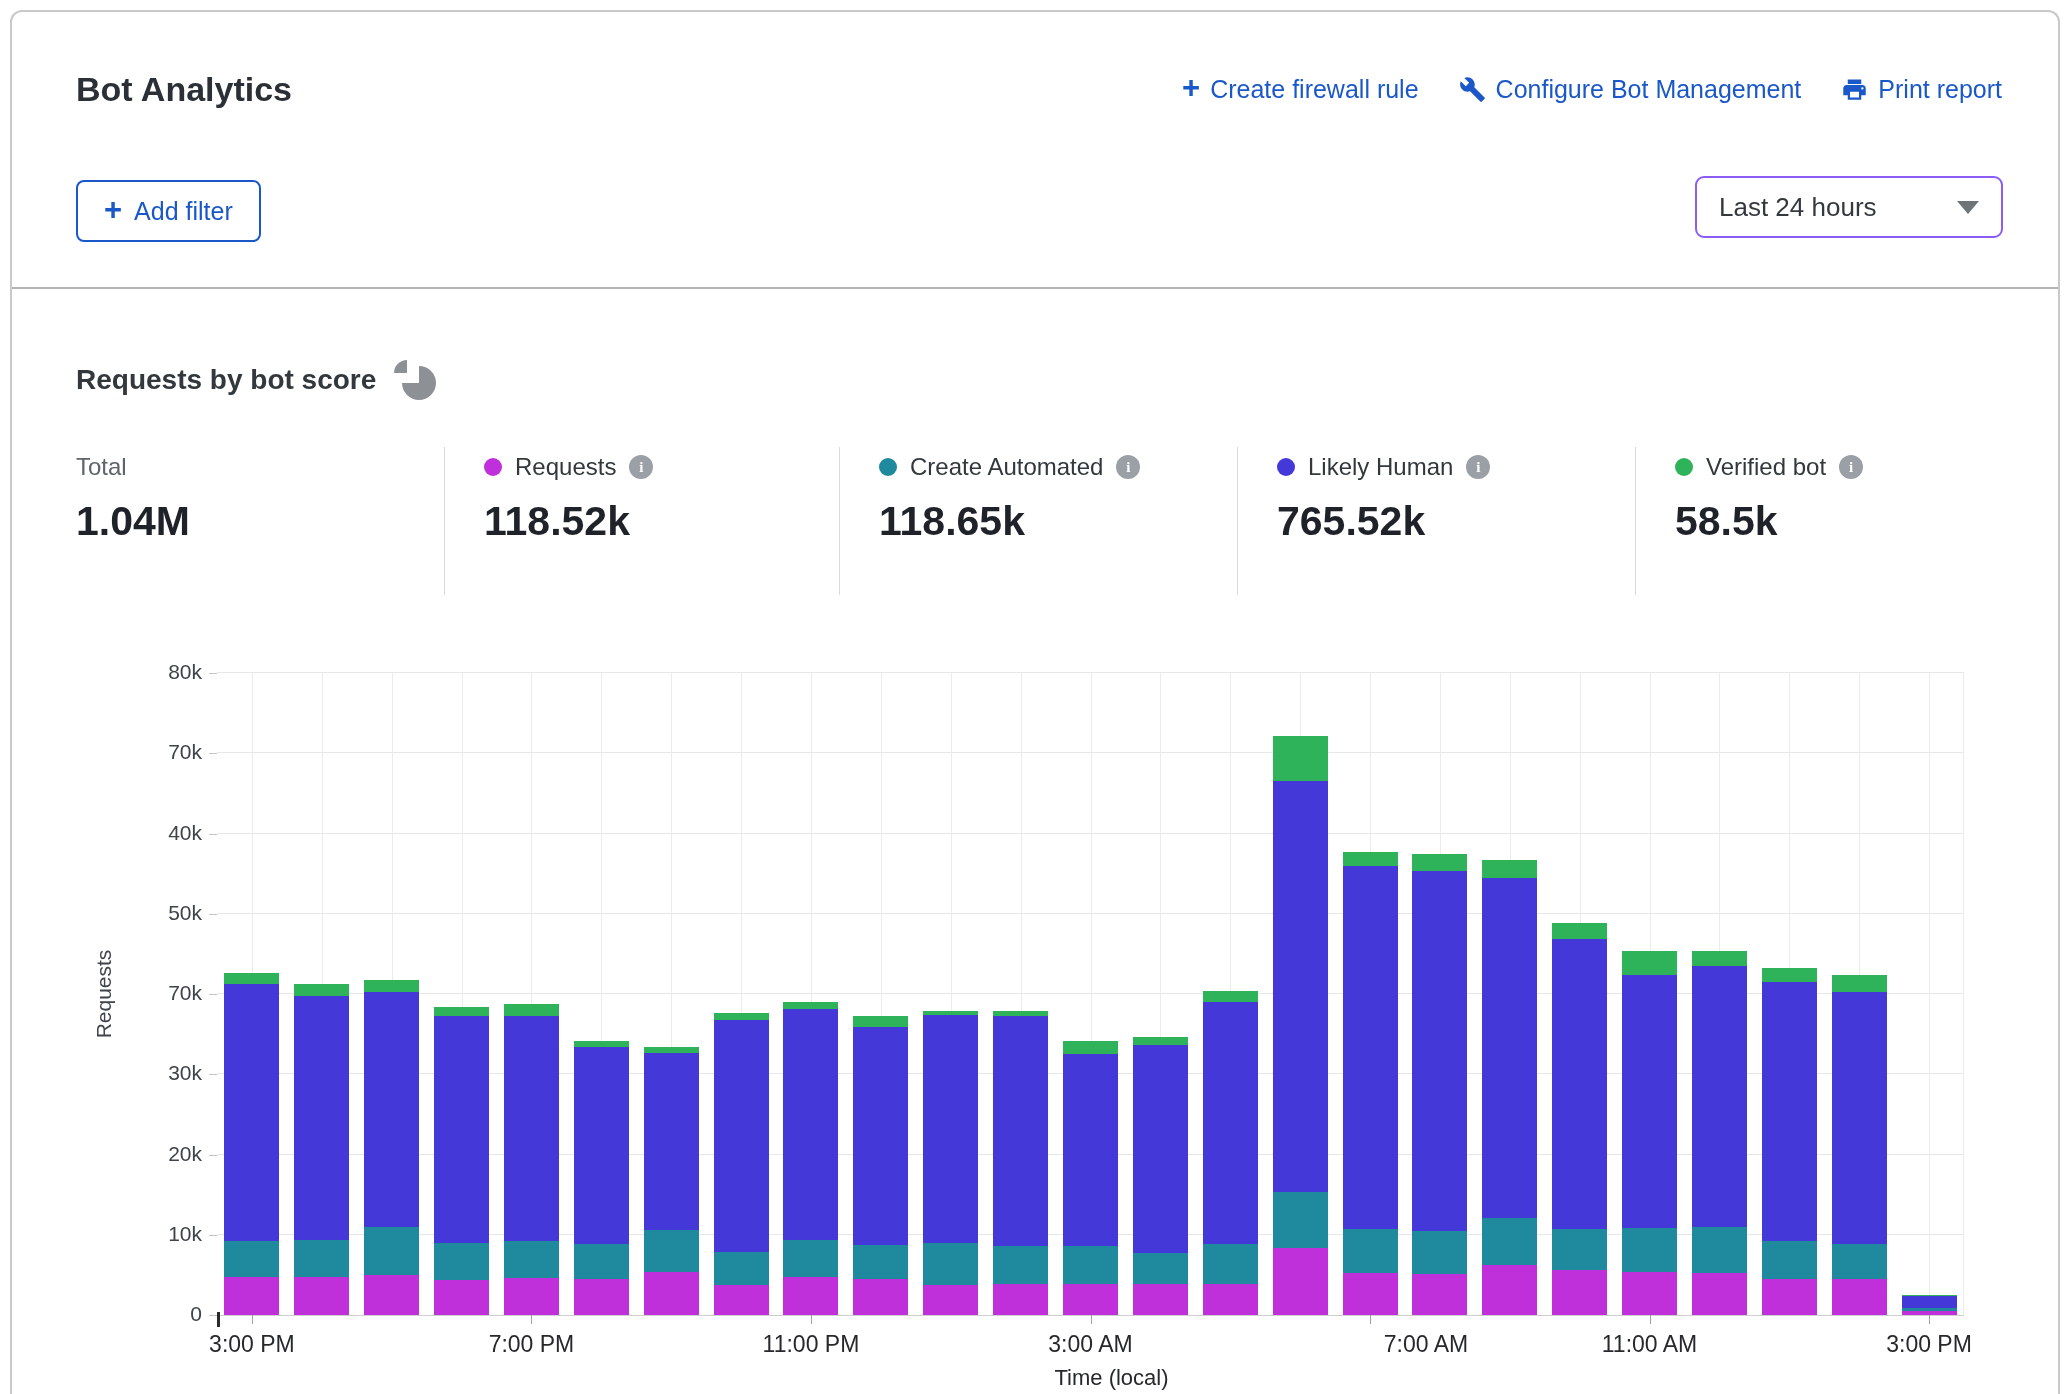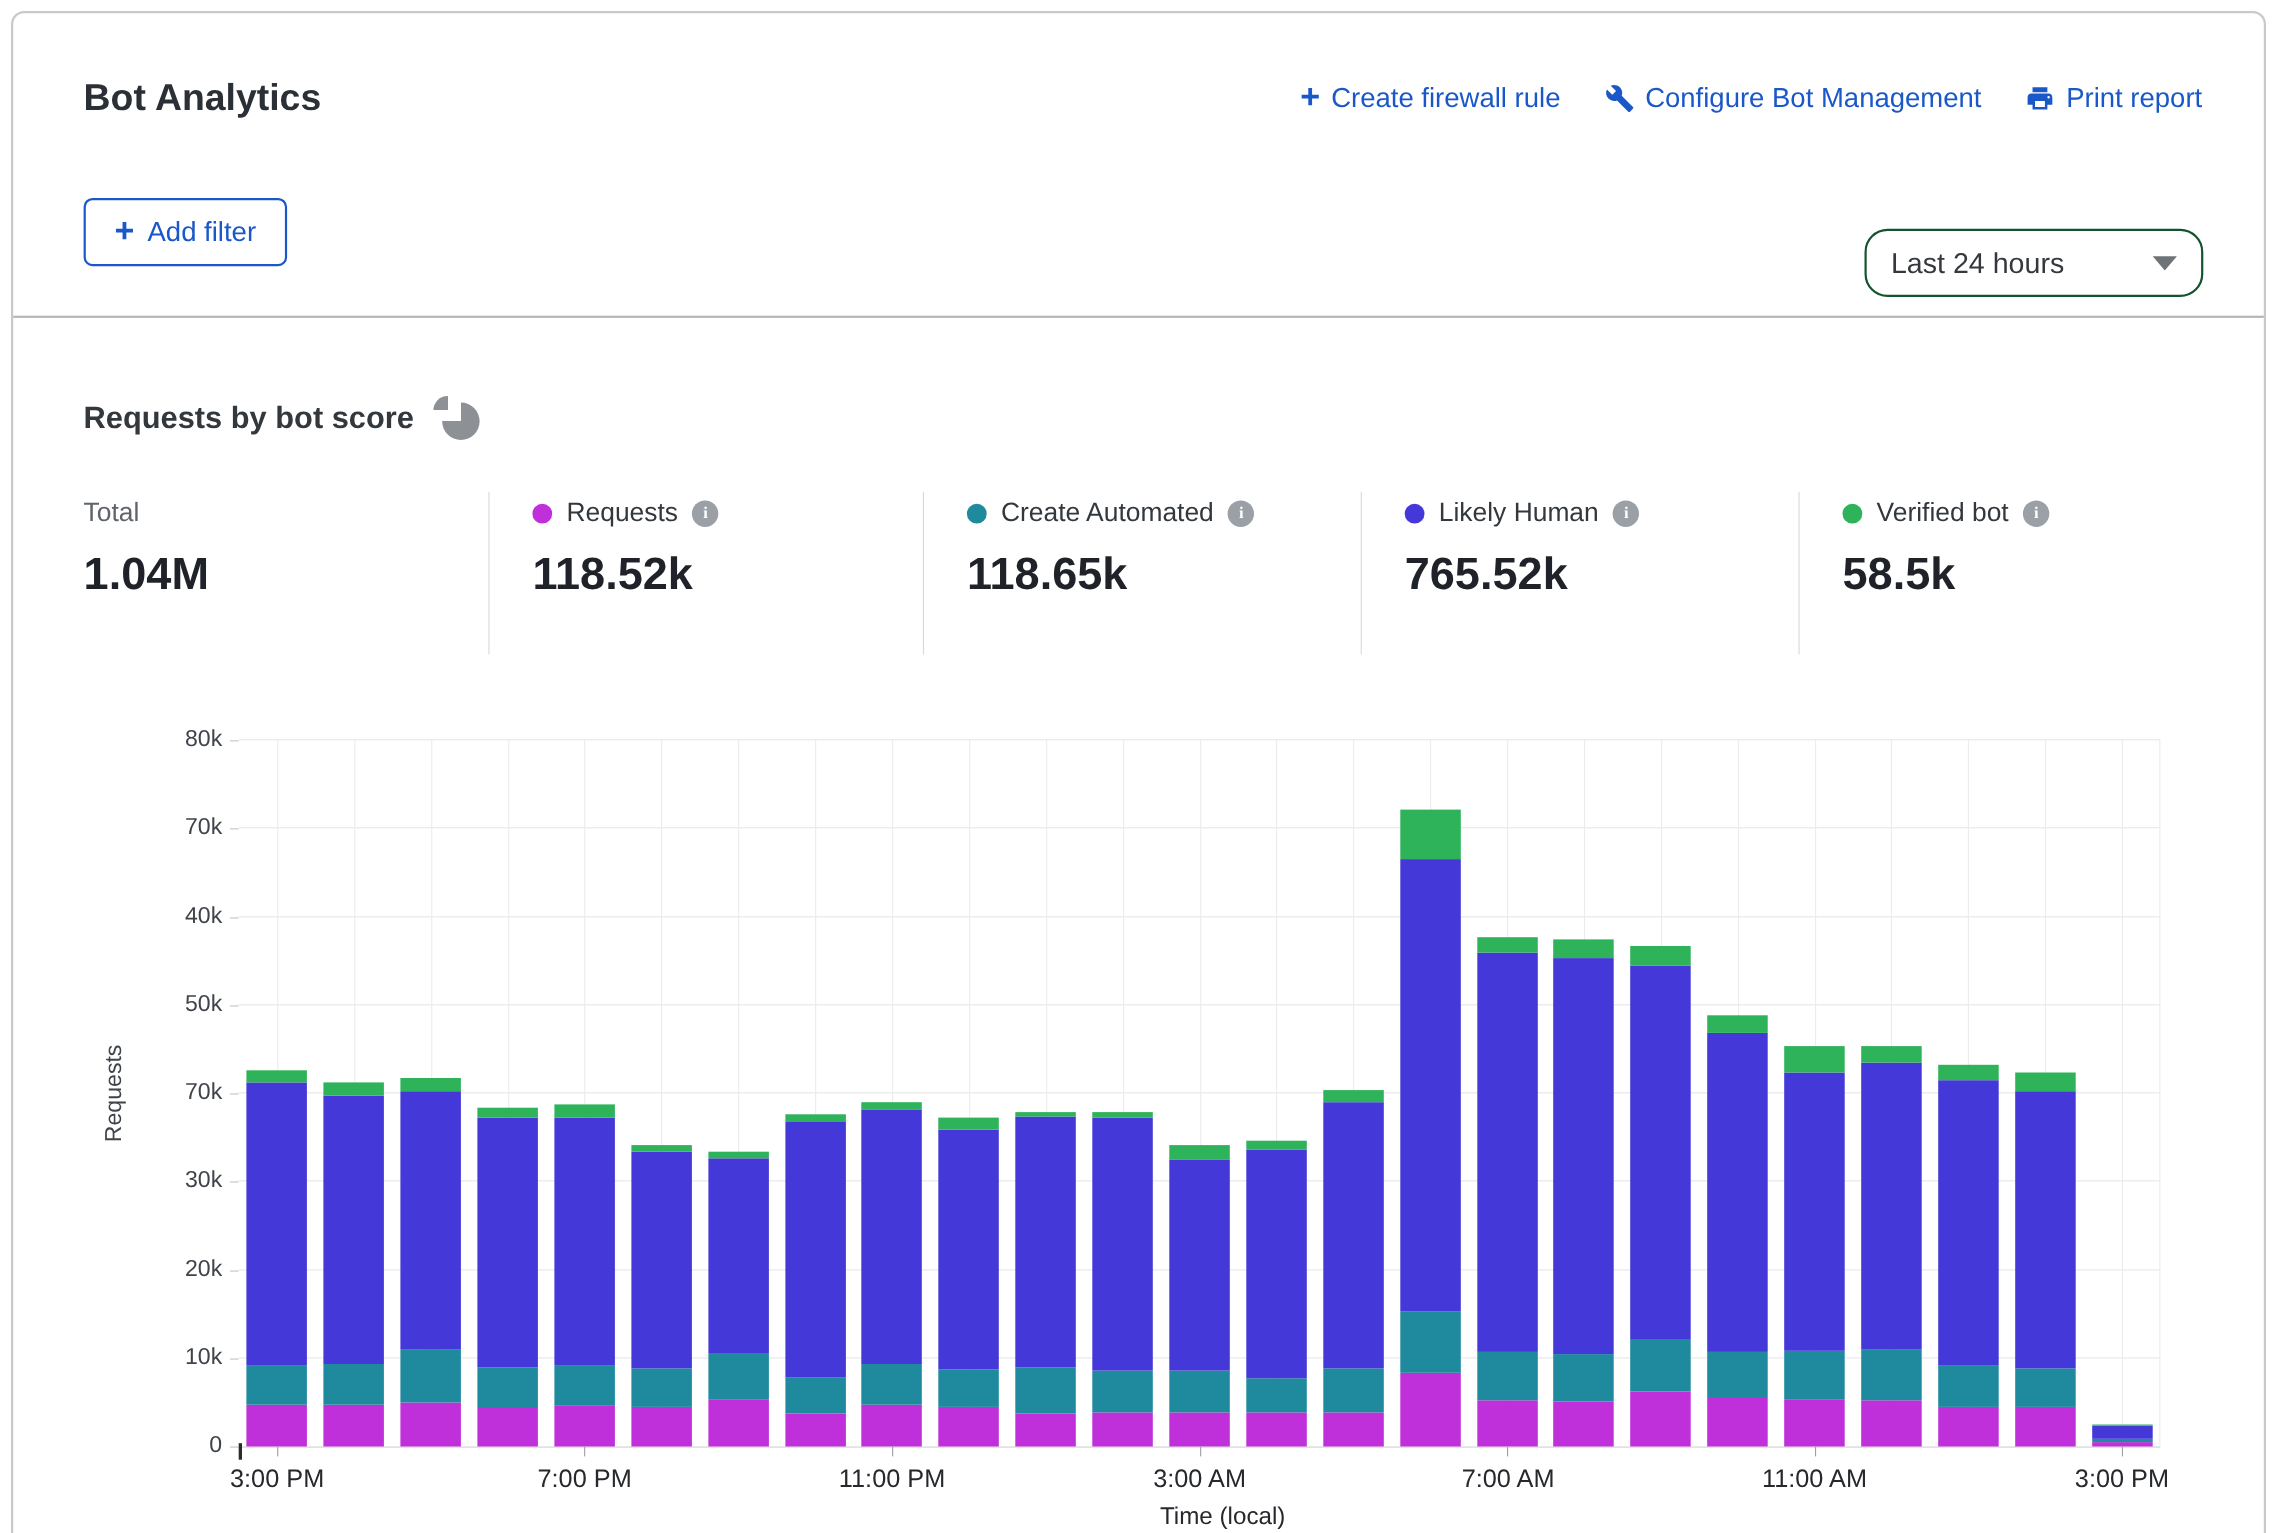--- a/index.html
+++ b/index.html
@@ -13,22 +13,22 @@
 
   
   .page-title{position:absolute;left:64px;top:58px;font-size:34px;font-weight:700;color:#2b3036;}
   .actions{position:absolute;right:56px;top:62px;display:flex;align-items:center;gap:40px;}
   .action-link{display:flex;align-items:center;gap:10px;color:var(--accent);font-size:25px;cursor:pointer;white-space:nowrap;}
   .action-link svg{display:block;}
   .plus-glyph{font-size:31px;font-weight:600;line-height:1;position:relative;top:-2px;}
 
   .add-filter-btn{position:absolute;left:64px;top:168px;height:58px;padding:0 26px;display:flex;align-items:center;gap:12px;
         background:#ffffff;border:2px solid var(--accent);border-radius:8px;color:var(--accent);font-size:25px;cursor:pointer;}
-  .time-select{position:absolute;right:55px;top:164px;width:308px;height:62px;border:2px solid #14532d;border-radius:21px;
-        background:#ffffff;display:flex;align-items:center;justify-content:space-between;padding:0 22px 0 22px;cursor:pointer;box-sizing:border-box;margin-top:32px;}
+  .time-select{position:absolute;right:55px;top:164px;width:308px;height:62px;border:2px solid #8b5cf6;border-radius:9px;
+        background:#ffffff;display:flex;align-items:center;justify-content:space-between;padding:0 22px 0 22px;cursor:pointer;box-sizing:border-box;}
   .time-select-label{font-size:26px;color:#35393e;}
   .caret-down{width:0;height:0;border-left:11px solid transparent;border-right:11px solid transparent;border-top:13px solid #6e7378;}
 
   
   .section-title-row{position:absolute;left:64px;top:348px;display:flex;align-items:center;gap:18px;}
   .section-title{font-size:28px;font-weight:700;color:#33383d;}
   .pie-icon{position:relative;width:42px;height:40px;}
   .pie-main{position:absolute;left:8px;top:6px;width:34px;height:34px;border-radius:50%;
         background:conic-gradient(#8d9196 0 270deg, transparent 270deg 360deg);}
   .pie-slice{position:absolute;left:0px;top:0px;width:26px;height:26px;border-radius:50%;
@@ -317,21 +317,21 @@
         <div class="origin-tick" style="left: 0px; top: 639px;"></div>
         <div class="xtick-mark" style="left: 34.94px; top: 642px;"></div>
         <div class="xtick-label" style="left: 34.94px; top: 658px;">3:00 PM</div>
         <div class="xtick-mark" style="left: 314.46px; top: 642px;"></div>
         <div class="xtick-label" style="left: 314.46px; top: 658px;">7:00 PM</div>
         <div class="xtick-mark" style="left: 593.98px; top: 642px;"></div>
         <div class="xtick-label" style="left: 593.98px; top: 658px;">11:00 PM</div>
         <div class="xtick-mark" style="left: 873.5px; top: 642px;"></div>
         <div class="xtick-label" style="left: 873.5px; top: 658px;">3:00 AM</div>
         <div class="xtick-mark" style="left: 1153.02px; top: 642px;"></div>
-        <div class="xtick-label" style="left: 1154px; top: 658px; text-align: right;">7:00 AM</div>
+        <div class="xtick-label" style="left: 1209px; top: 658px; text-align: right;">7:00 AM</div>
         <div class="xtick-mark" style="left: 1432.54px; top: 642px;"></div>
         <div class="xtick-label" style="left: 1432.54px; top: 658px;">11:00 AM</div>
         <div class="xtick-mark" style="left: 1712.06px; top: 642px;"></div>
         <div class="xtick-label" style="left: 1712.06px; top: 658px;">3:00 PM</div>
         <div class="axis-title-x" style="left: 873.5px; top: 692px; margin-left: 21px;">Time (local)</div>
         <div class="axis-title-y" style="left: -113px; top: 321px;">Requests</div>
       </div>
   </div>
 </div>
 

